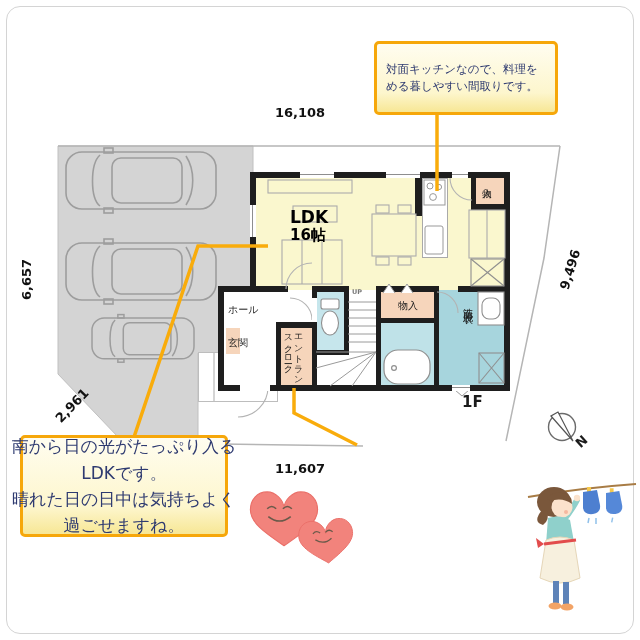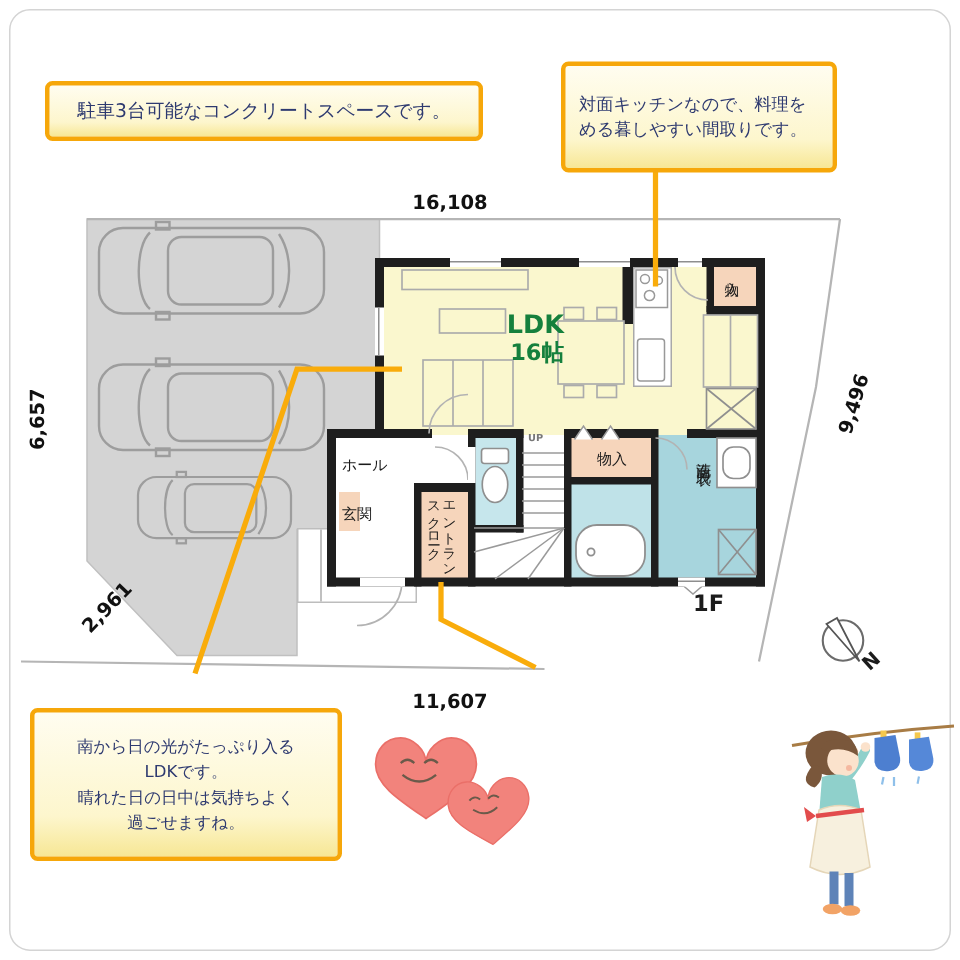--- a/index.html
+++ b/index.html
@@ -23,22 +23,22 @@
   .window{position:absolute;background:#ffffff;z-index:4;}
   .window::after{content:"";position:absolute;left:0;right:0;top:2px;height:1px;background:#8e8e8e;}
   .windowv{position:absolute;background:#ffffff;z-index:4;}
   .windowv::after{content:"";position:absolute;top:0;bottom:0;left:2px;width:1px;background:#8e8e8e;}
   
   .lbl{position:absolute;color:#1b1b1b;z-index:6;white-space:nowrap;}
   .dim{position:absolute;color:#111;font-size:13px;font-weight:bold;z-index:6;
        text-align:center;white-space:nowrap;}
   .vtext{position:absolute;writing-mode:vertical-rl;text-orientation:upright;
          color:#1b1b1b;z-index:6;line-height:1.15;}
-  .ldk-label{position:absolute;left:290px;top:208px;width:86px;text-align:right;
-             font-weight:bold;color:#15803d;z-index:6;line-height:1.12;}
+  .ldk-label{position:absolute;left:290px;top:208px;width:86px;text-align:left;
+             font-weight:bold;color:#000000;z-index:6;line-height:1.12;}
   .ldk-label .l1{font-size:17px;}
   .ldk-label .l2{font-size:15px;}
   
   .callout{position:absolute;border:3px solid #f6a70a;border-radius:5px;
            background:linear-gradient(180deg,#fffdf0 0%,#fdf6cd 72%,#f7e795 100%);
            color:#2e3a70;z-index:8;display:flex;flex-direction:column;
            align-items:center;justify-content:center;box-sizing:border-box;}
   .callout .ln{white-space:nowrap;}
   .c-kitchen{align-items:flex-start;padding-left:9px;text-align:center;}
   .kcounter{position:absolute;left:422px;top:178px;width:26px;height:80px;background:#fff;
@@ -215,21 +215,21 @@
   </div>
   <div class="lbl" style="left:228px;top:303px;width:64px;text-align:left;font-size:10px">ホール</div>
   <div class="lbl" style="left:228px;top:336px;width:64px;font-size:10px">玄関</div>
   <div class="vtext" style="left:283px;top:328px;height:57px;font-size:9px">エントランスクローク</div>
   <div class="vtext" style="left:481px;top:181px;height:25px;font-size:9.5px">物入</div>
   <div class="lbl" style="left:381px;top:299px;width:54px;text-align:center;font-size:10px">物入</div>
   <div class="vtext" style="left:462px;top:300px;height:66px;font-size:10px;letter-spacing:2px">洗面脱衣</div>
   <div class="lbl up-lbl" style="left:352px;top:288px">UP</div>
   <div class="lbl floor-lbl" style="left:462px;top:393px">1F</div>
 
-  <div class="dim" style="left:255px;top:128px;width:90px">16,108</div>
+  <div class="dim" style="left:255px;top:105px;width:90px">16,108</div>
   <div class="dim" style="left:-6px;top:272px;width:64px;transform:rotate(-90deg)">6,657</div>
   <div class="dim" style="left:538px;top:262px;width:64px;transform:rotate(-73deg)">9,496</div>
   <div class="dim" style="left:40px;top:398px;width:64px;transform:rotate(-46deg)">2,961</div>
   <div class="dim" style="left:262px;top:461px;width:76px">11,607</div>
 
   <svg class="layer" width="640" height="640" style="z-index:7;pointer-events:none">
     <g stroke="#f9ac0b" stroke-width="3.5" fill="none">
       <path d="M437,113 L437,191"></path>
       <path d="M130,449 L198,246 L268,246"></path>
       <path d="M294,388 L294,413 L357,445"></path>
@@ -277,26 +277,23 @@
         <path d="M24,84 L16,78 L18,88 Z" fill="#e24c4c"></path>
         <rect x="33" y="121" width="6" height="22" fill="#5e83b8"></rect>
         <rect x="43" y="122" width="6" height="22" fill="#5e83b8"></rect>
         <ellipse cx="35" cy="146" rx="6.5" ry="3.5" fill="#f2a366"></ellipse>
         <ellipse cx="47" cy="147" rx="6.5" ry="3.5" fill="#f2a366"></ellipse>
       </g>
     </g>
   </svg>
   <div class="lbl north-lbl" style="left:576px;top:434px;z-index:7">N</div>
 
-  <div class="callout" style="left:30px;top:54px;width:292px;height:40px;font-size:12.5px">
-    <div class="ln">駐車3台可能なコンクリートスペースです。</div>
-  </div>
   <div class="callout c-kitchen" style="left:374px;top:41px;width:184px;height:74px;font-size:11.5px;line-height:1.5">
     <div class="ln">対面キッチンなので、料理を</div>
     <div class="ln">める暮しやすい間取りです。</div>
   </div>
-  <div class="callout" style="left:20px;top:472px;width:208px;height:102px;font-size:11px;line-height:1.55">
+  <div class="callout" style="left:20px;top:435px;width:208px;height:102px;font-size:17px;line-height:1.55">
     <div class="ln">南から日の光がたっぷり入る</div>
     <div class="ln">LDKです。</div>
     <div class="ln">晴れた日の日中は気持ちよく</div>
     <div class="ln">過ごせますね。</div>
   </div>
 </div>
 
 </body></html>

